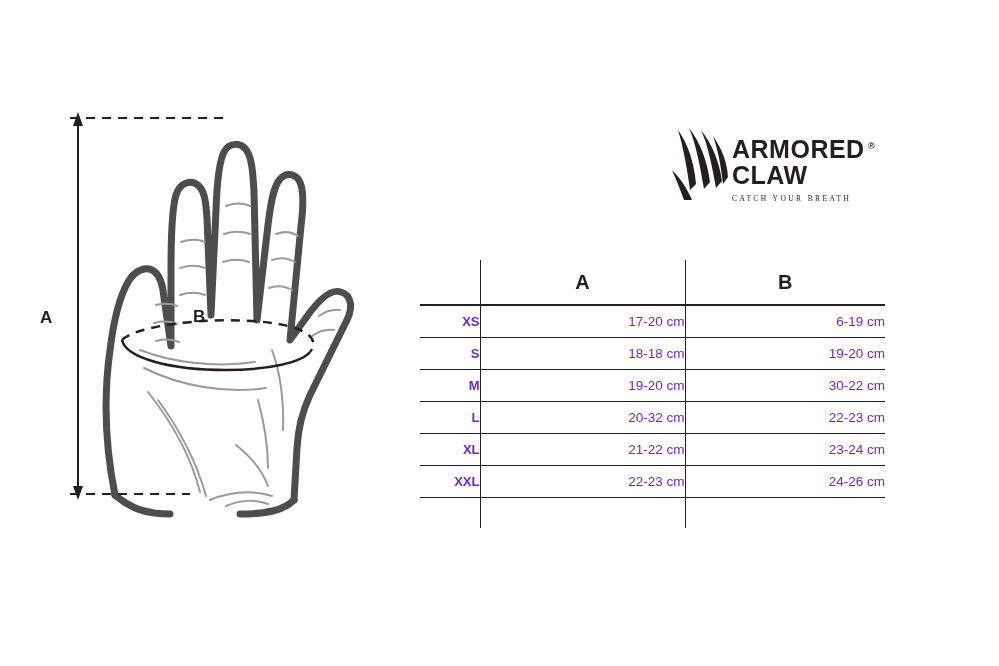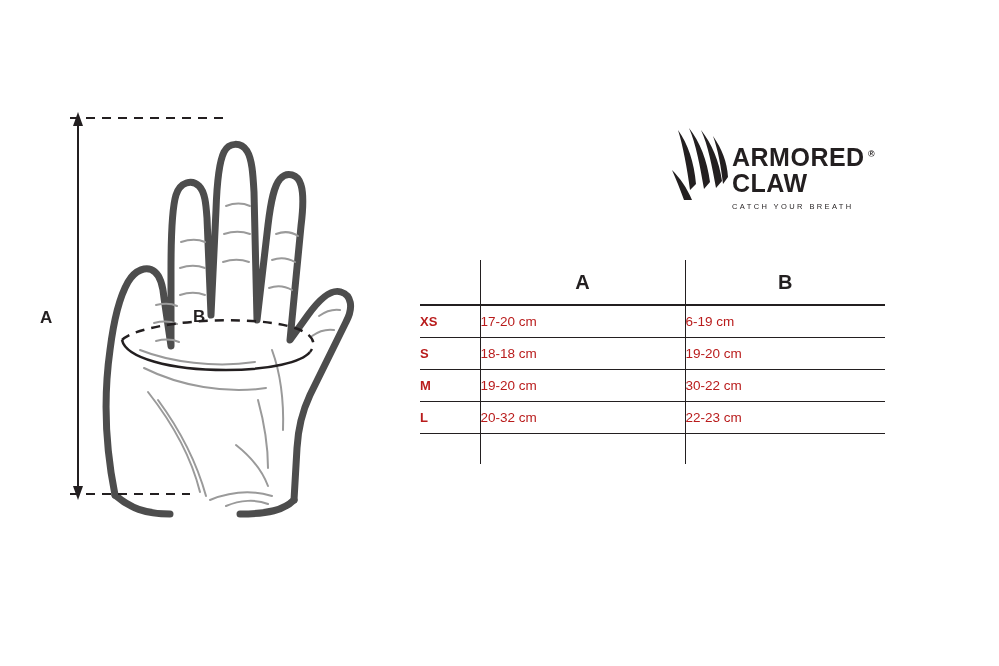--- a/index.html
+++ b/index.html
@@ -53,21 +53,21 @@
     height: 80px;
   }
   #logo-mark {
     position: absolute;
     left: 0;
     top: 0;
   }
   #logo-text {
     position: absolute;
     left: 60px;
-    top: 16px;
+    top: 8px;
   }
   .logo-word {
     font-family: "Liberation Sans", sans-serif;
     font-weight: bold;
     font-size: 25px;
     letter-spacing: 0.5px;
     line-height: 26px;
     color: #231f20;
     position: relative;
     display: inline-block;
@@ -78,21 +78,21 @@
     right: -10px;
     font-size: 9px;
     font-weight: bold;
     letter-spacing: 0;
   }
   .logo-tagline {
     margin-top: 6px;
     font-size: 7.5px;
     letter-spacing: 2.4px;
     color: #231f20;
-    font-family: Liberation Sans, sans-serif;
+    font-family: Liberation Serif, serif;
   }
 
   
   #size-table {
     position: absolute;
     left: 420px;
     top: 260px;
     width: 465px;
     border-collapse: collapse;
     font-size: 13px;
@@ -112,25 +112,25 @@
     font-size: 20px;
     vertical-align: middle;
     border-bottom: 2px solid #231f20;
     color: #231f20;
   }
   .hdr-cell.blank {
     border-bottom: 2px solid #231f20;
   }
   .row-cell {
     height: 31px;
-    text-align: left;
+    text-align: right;
     vertical-align: middle;
     border-bottom: 1px solid #231f20;
     font-size: 13.5px;
-    color: #b91c1c;
+    color: #6d28d9;
   }
   .row-cell.size-name {
     font-weight: bold;
     font-size: 13px;
   }
   
   .vsep-left {
     border-left: 1px solid #231f20;
   }
   .foot-cell {
@@ -270,18 +270,28 @@
       <td class="row-cell size-name">M</td>
       <td class="row-cell vsep-left">19-20 cm</td>
       <td class="row-cell vsep-left">30-22 cm</td>
     </tr>
     <tr>
       <td class="row-cell size-name">L</td>
       <td class="row-cell vsep-left">20-32 cm</td>
       <td class="row-cell vsep-left">22-23 cm</td>
     </tr>
     <tr>
+      <td class="row-cell size-name">XL</td>
+      <td class="row-cell vsep-left">21-22 cm</td>
+      <td class="row-cell vsep-left">23-24 cm</td>
+    </tr>
+    <tr>
+      <td class="row-cell size-name">XXL</td>
+      <td class="row-cell vsep-left">22-23 cm</td>
+      <td class="row-cell vsep-left">24-26 cm</td>
+    </tr>
+    <tr>
       <td class="row-cell foot-cell"></td>
       <td class="row-cell foot-cell vsep-left"></td>
       <td class="row-cell foot-cell vsep-left"></td>
     </tr>
   </tbody>
 </table>
 
 </body></html>

